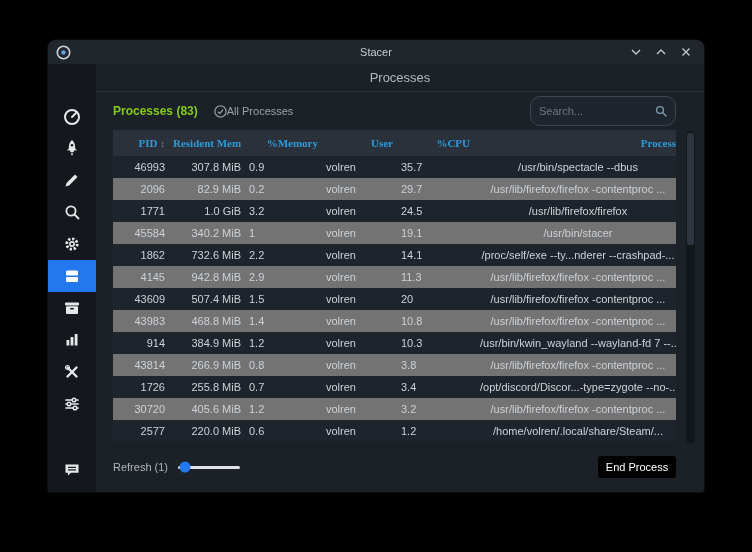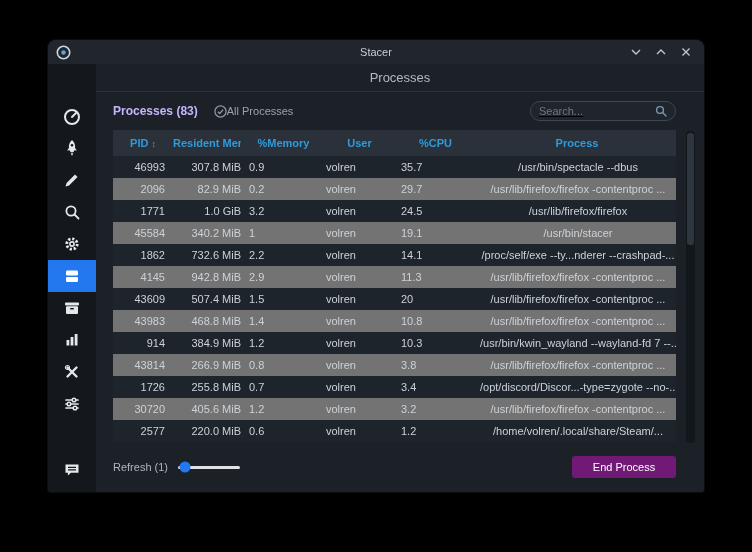--- a/index.html
+++ b/index.html
@@ -39,38 +39,38 @@
   .side-item.active { background:#2478ef; }
   .side-item.bottom { margin-top:auto; margin-bottom:6px; }
 
   
   .main { flex:1; display:flex; flex-direction:column; min-width:0; position:relative; }
   .page-header {
     height:28px; border-bottom:1px solid #2a3138; display:flex; align-items:center;
     justify-content:center; color:#b2bac1; font-size:13px; flex:0 0 auto;
   }
   .toolbar { height:38px; display:flex; align-items:center; padding:0 28px 0 17px; flex:0 0 auto; }
-  .proc-count { font-size:12px; font-weight:bold; color:#c4b5fd; }
+  .proc-count { font-size:12px; font-weight:bold; color:#84cc16; }
   .all-proc { display:flex; align-items:center; margin-left:16px; color:#9aa3ab; font-size:11px; }
   .search-box {
-    margin-left:auto; width:146px; height:20px; border:1px solid #3e464e; border-radius:10px;
-    background:#1f252c; display:flex; align-items:center; padding:0 8px;text-decoration:underline;
+    margin-left:auto; width:146px; height:30px; border:1px solid #3e464e; border-radius:10px;
+    background:#1f252c; display:flex; align-items:center; padding:0 8px;
   }
   .search-box input {
     flex:1; background:transparent; border:none; outline:none; color:#cfd5da;
     font-size:11px; min-width:0; font-family:inherit; padding:0;
   }
   .search-box input::placeholder { color:#6e7881; }
 
   
   .table-wrap { margin:0 28px 0 17px; flex:0 0 auto; }
   table { width:100%; border-collapse:collapse; table-layout:fixed; }
   th {
     background:#2a313a; color:#2f9bdb; font-size:11px; font-weight:bold;
-    text-align:center; padding:0 0 0 8px; height:26px; white-space:nowrap; overflow:hidden;
+    text-align:right; padding:0 0 0 8px; height:26px; white-space:nowrap; overflow:hidden;font-family:Liberation Serif, serif;
   }
   td {
     font-size:11px; color:#ccd2d8; height:22px; white-space:nowrap;
     overflow:hidden; padding:0; text-overflow:clip;
   }
   tr.odd  { background:#1e242b; }
   tr.even { background:#737373; }
   td.col-0, td.col-1 { text-align:right; }
   td.col-2, td.col-3, td.col-4 { text-align:left; padding-left:8px; }
   td.col-5 { text-align:center; padding-left:10px; }
@@ -93,21 +93,21 @@
   .refresh-label { font-size:11px; color:#aeb6bd; }
   .slider {
     width:62px; height:3px; background:#dfe3e6; border-radius:2px;
     margin-left:10px; position:relative;
   }
   .slider-knob {
     position:absolute; top:50%; transform:translate(-50%,-50%);
     width:11px; height:11px; border-radius:50%; background:#2478ef;
   }
   .end-btn {
-    margin-left:auto; width:104px; height:22px; background:#701a75; border:none;
+    margin-left:auto; width:78px; height:22px; background:#000000; border:none;
     border-radius:3px; color:#fff; font-size:11px; font-family:inherit; cursor:pointer;
   }
 </style>
 </head>
 <body>
 
 <div class="window">
 
   <div class="titlebar">
     <span class="logo">

